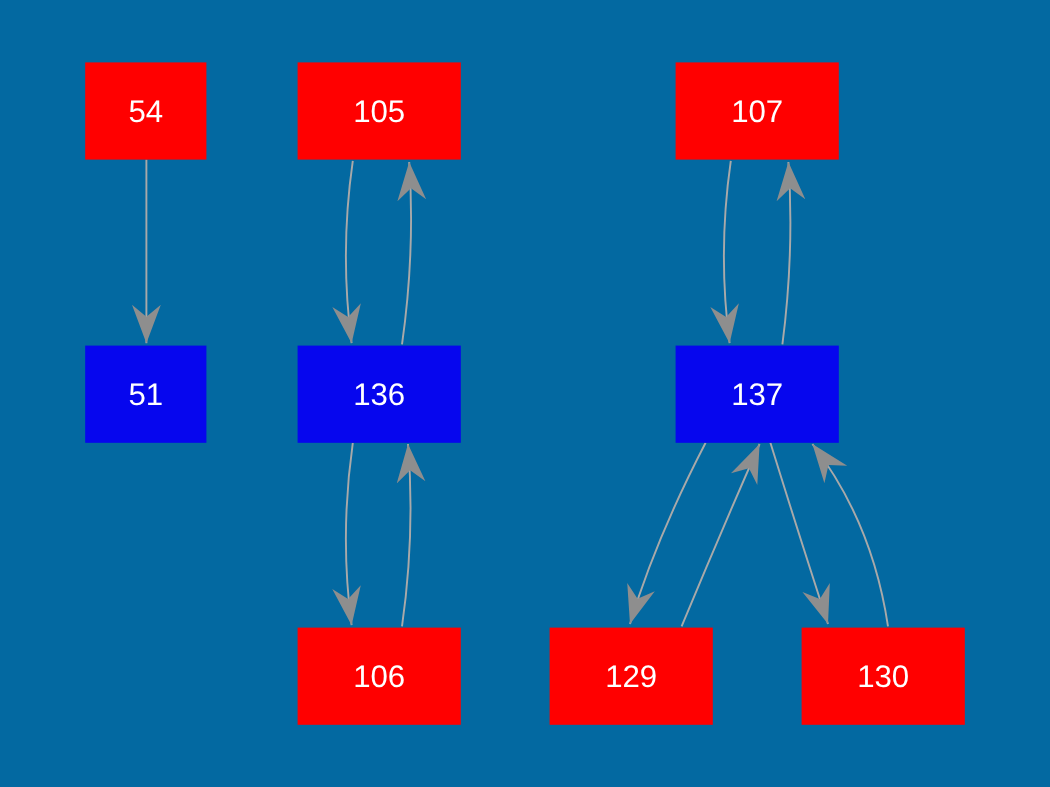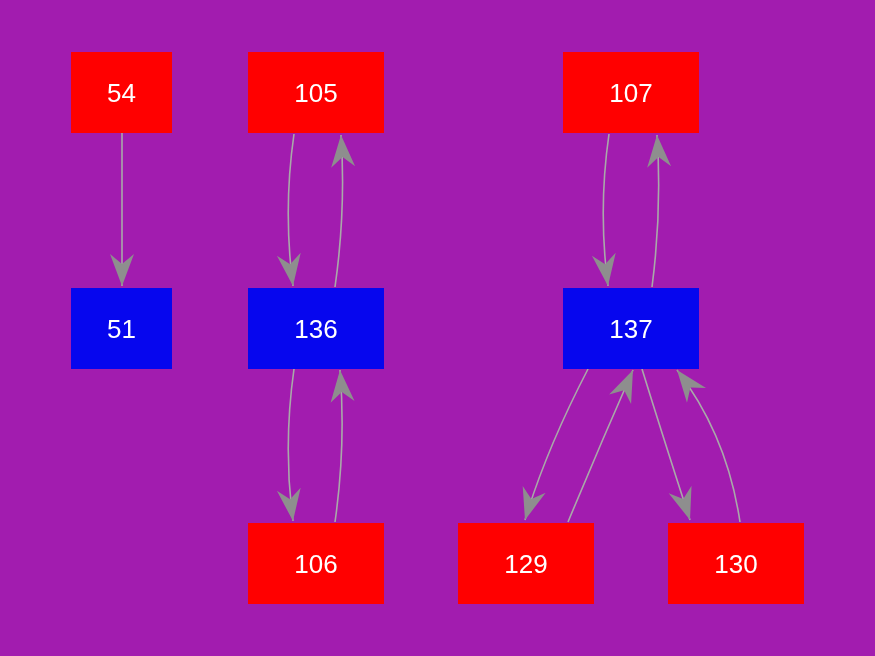--- a/index.html
+++ b/index.html
@@ -5,21 +5,21 @@
   html, body {
     margin: 0;
     padding: 0;
     background: #ffffff;
     font-family: "Liberation Sans", sans-serif;
   }
   .canvas {
     position: relative;
     width: 875px;
     height: 656px;
-    background: #a21caf;
+    background: #0369a1;
     overflow: hidden;
   }
   svg.diagram {
     position: absolute;
     left: 0;
     top: 0;
     width: 875px;
     height: 656px;
     display: block;
   }

